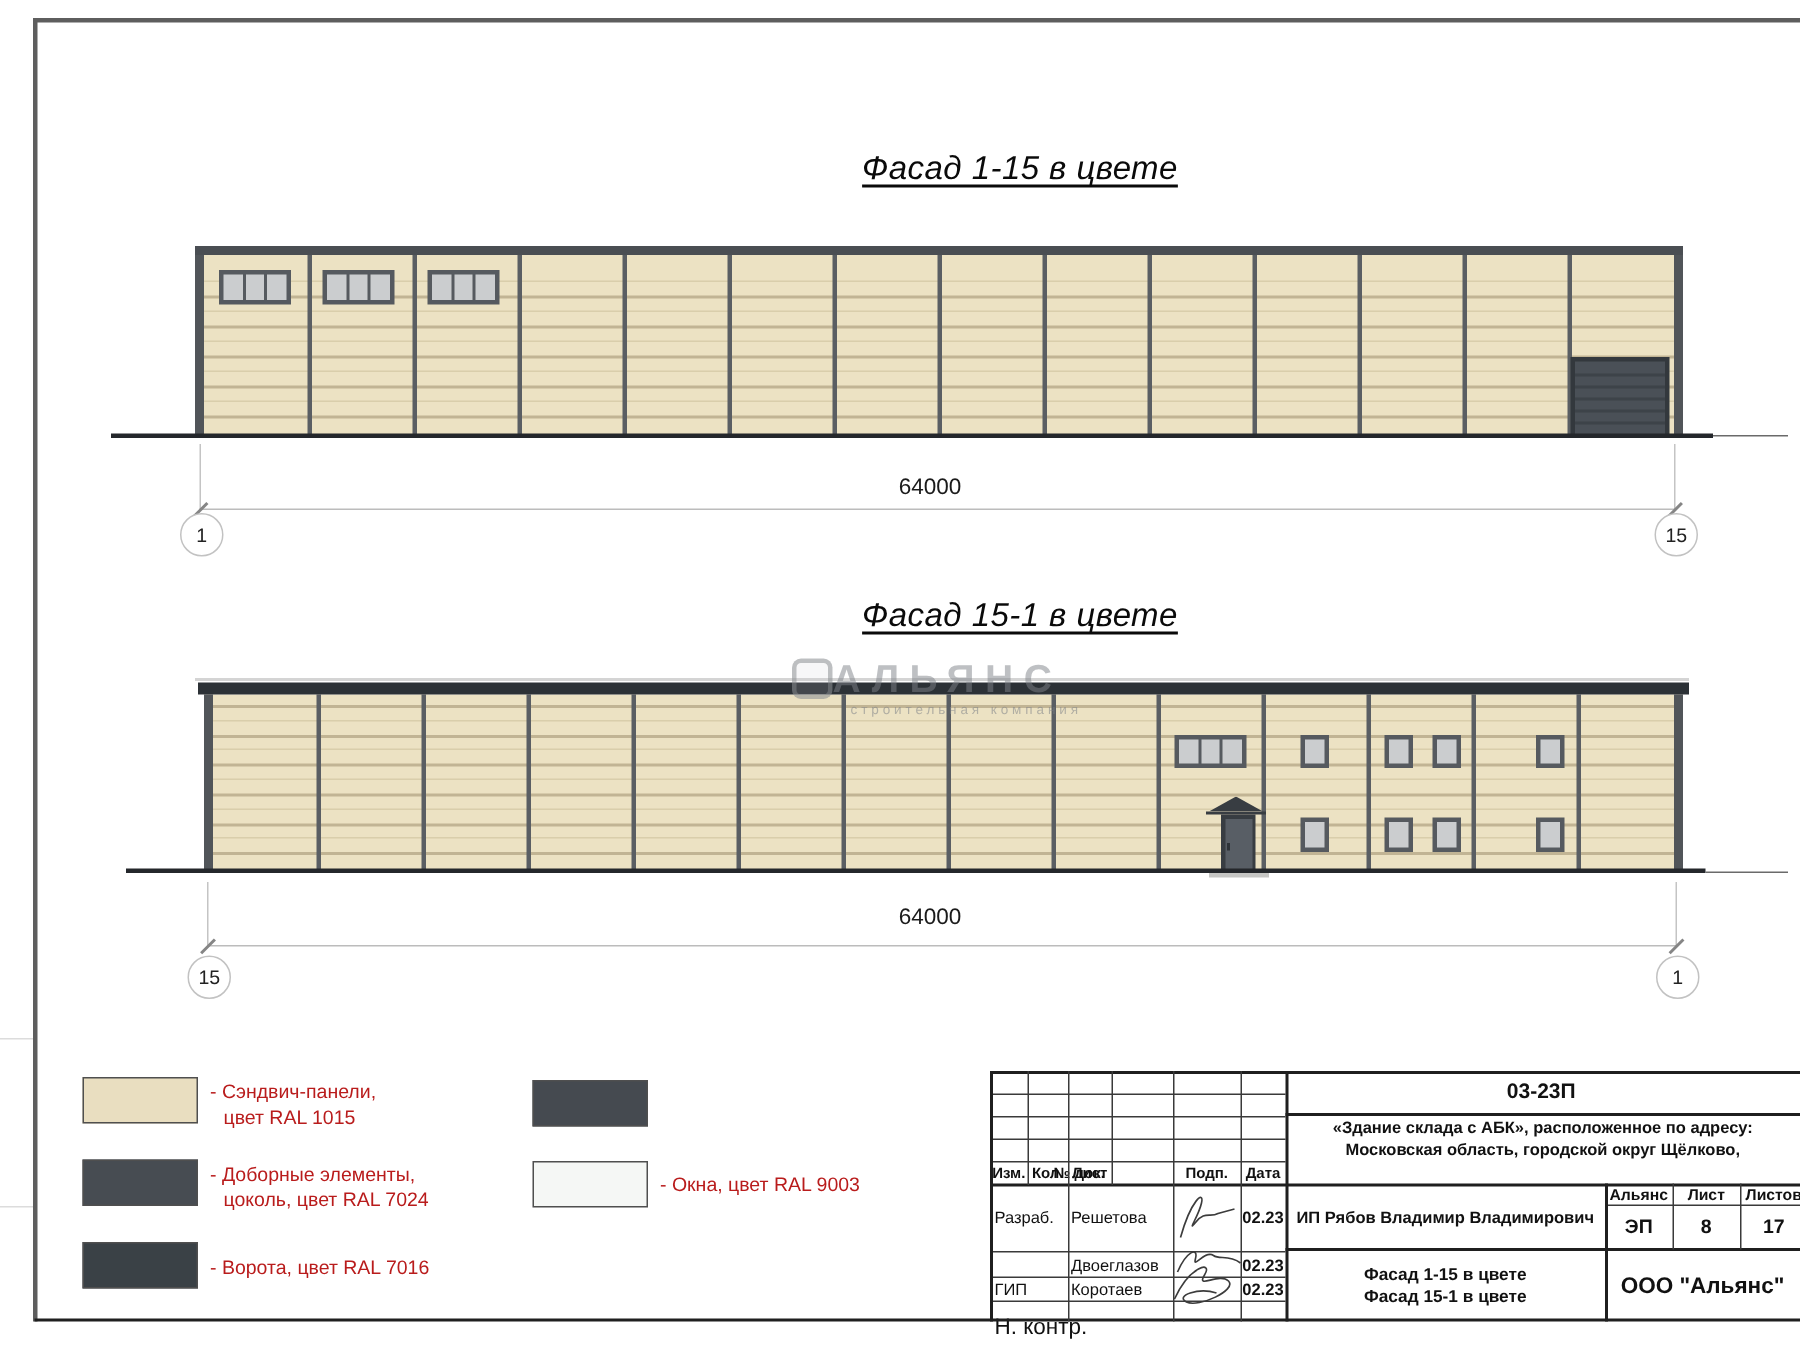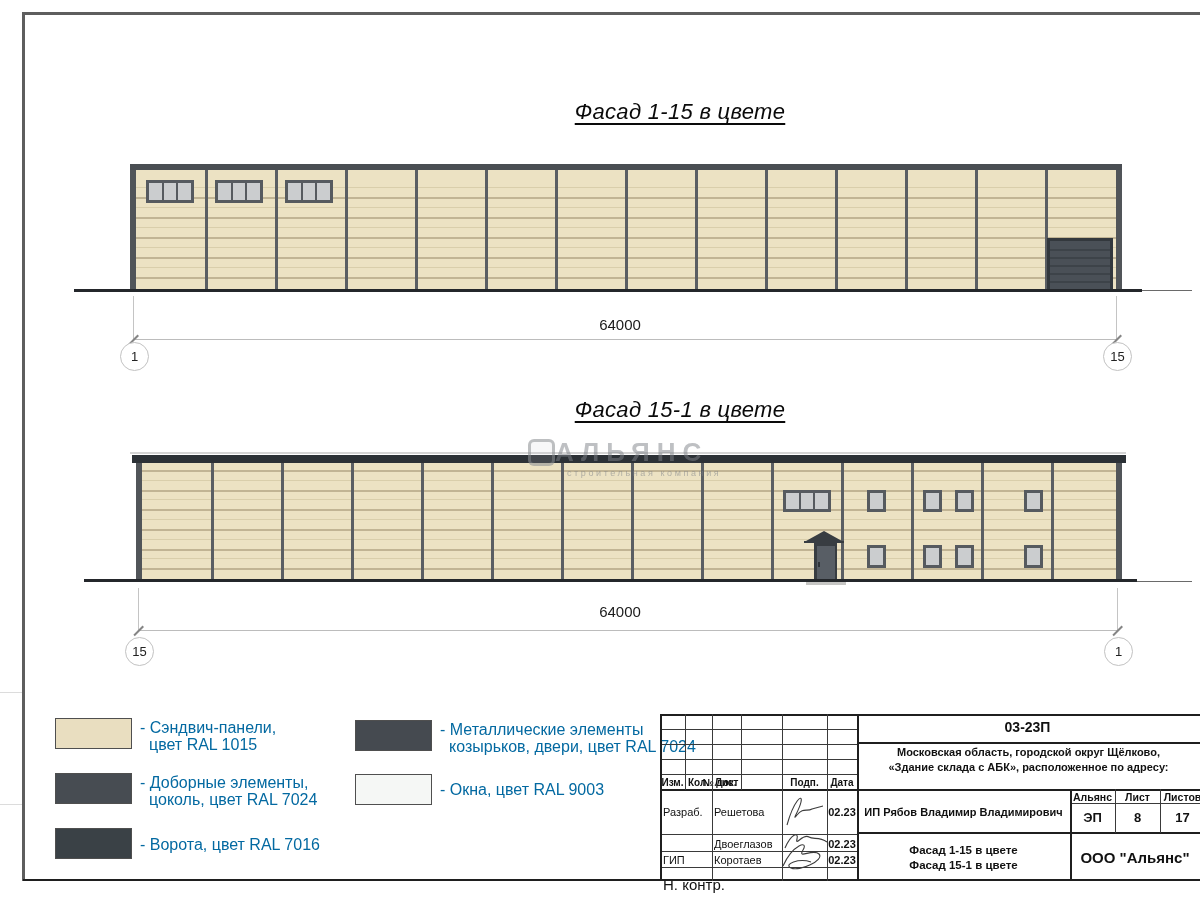--- a/index.html
+++ b/index.html
@@ -8,21 +8,21 @@
   .dtitle{position:absolute;left:430px;width:500px;text-align:center;font-style:italic;
           font-size:22px;color:#0a0a0a;text-decoration:underline;text-underline-offset:4px;
           letter-spacing:.3px;}
   .ext{position:absolute;width:1px;background:#c4c4c4;}
   .diml{position:absolute;height:1px;background:#bcbcbc;}
   .tick{position:absolute;width:13px;height:1.5px;background:#858585;transform:rotate(-45deg);}
   .axis{position:absolute;width:27px;height:27px;border:1px solid #c2c2c2;border-radius:50%;
         text-align:center;line-height:27px;font-size:13px;color:#222;background:#fff;}
   .dlabel{position:absolute;width:400px;text-align:center;font-size:15px;color:#1b1b1b;}
   .lg-sw{position:absolute;width:75px;height:29px;border:1px solid #4f4f4f;}
-  .lg-tx{position:absolute;font-size:16px;color:#0369a1;line-height:17px;}
+  .lg-tx{position:absolute;font-size:13px;color:#b91c1c;line-height:17px;}
   .lg-tx span{display:block;}
   .lg-tx .ind{padding-left:9px;}
   .st{position:absolute;color:#111;}
   .ctr{text-align:center;font-weight:bold;}
   .sig{position:absolute;}
   .wm{position:absolute;display:flex;align-items:center;z-index:6;}
   .wm-logo{width:21px;height:21px;border:3px solid rgba(132,136,140,.5);border-radius:6px;
            background:rgba(200,203,205,.15);}
   .wm-name{font-size:26px;font-weight:bold;letter-spacing:7px;color:rgba(125,130,135,.5);}
   .wm-tag{position:absolute;font-size:9px;letter-spacing:2.6px;color:rgba(128,132,136,.55);z-index:6;}
@@ -74,33 +74,29 @@
   <div class="lg-sw" style="left: 55px; top: 773px; background: rgb(71, 76, 82);"></div>
   <div class="lg-tx" style="left:140px;top:774px">
     <span>- Доборные элементы,</span>
     <span class="ind">цоколь, цвет RAL 7024</span>
   </div>
   <div class="lg-sw" style="left: 55px; top: 828px; background: rgb(58, 65, 70);"></div>
   <div class="lg-tx" style="left:140px;top:836px">
     <span>- Ворота, цвет RAL 7016</span>
   </div>
   <div class="lg-sw" style="left: 355px; top: 720px; background: rgb(69, 74, 80);"></div>
-  <div class="lg-tx" style="left:440px;top:721px">
-    <span>- Металлические элементы</span>
-    <span class="ind">козырьков, двери, цвет RAL 7024</span>
-  </div>
   <div class="lg-sw" style="left: 355px; top: 774px; background: rgb(245, 247, 245);"></div>
   <div class="lg-tx" style="left:440px;top:781px">
     <span>- Окна, цвет RAL 9003</span>
   </div>
 
   <div class="st ctr" style="left:857px;top:719px;width:341px;font-size:14px">03-23П</div>
   <div class="st ctr" style="left:860px;top:745px;width:337px;font-size:11px;line-height:14.5px">
+    <span style="display:block">«Здание склада с АБК», расположенное по адресу:</span>
     <span style="display:block">Московская область, городской округ Щёлково,</span>
-    <span style="display:block">«Здание склада с АБК», расположенное по адресу:</span>
   </div>
 
   <div class="st ctr" style="left:660px;top:777px;width:25px;font-size:10px">Изм.</div>
   <div class="st ctr" style="left:685px;top:777px;width:27px;font-size:10px">Кол.</div>
   <div class="st ctr" style="left:712px;top:777px;width:29px;font-size:10px">Лист</div>
   <div class="st ctr" style="left:699px;top:777px;width:41px;font-size:10px">№ док.</div>
   <div class="st ctr" style="left:782px;top:777px;width:45px;font-size:10px">Подп.</div>
   <div class="st ctr" style="left:827px;top:777px;width:30px;font-size:10px">Дата</div>
 
   <div class="st" style="left:663px;top:806px;font-size:11px">Разраб.</div>

